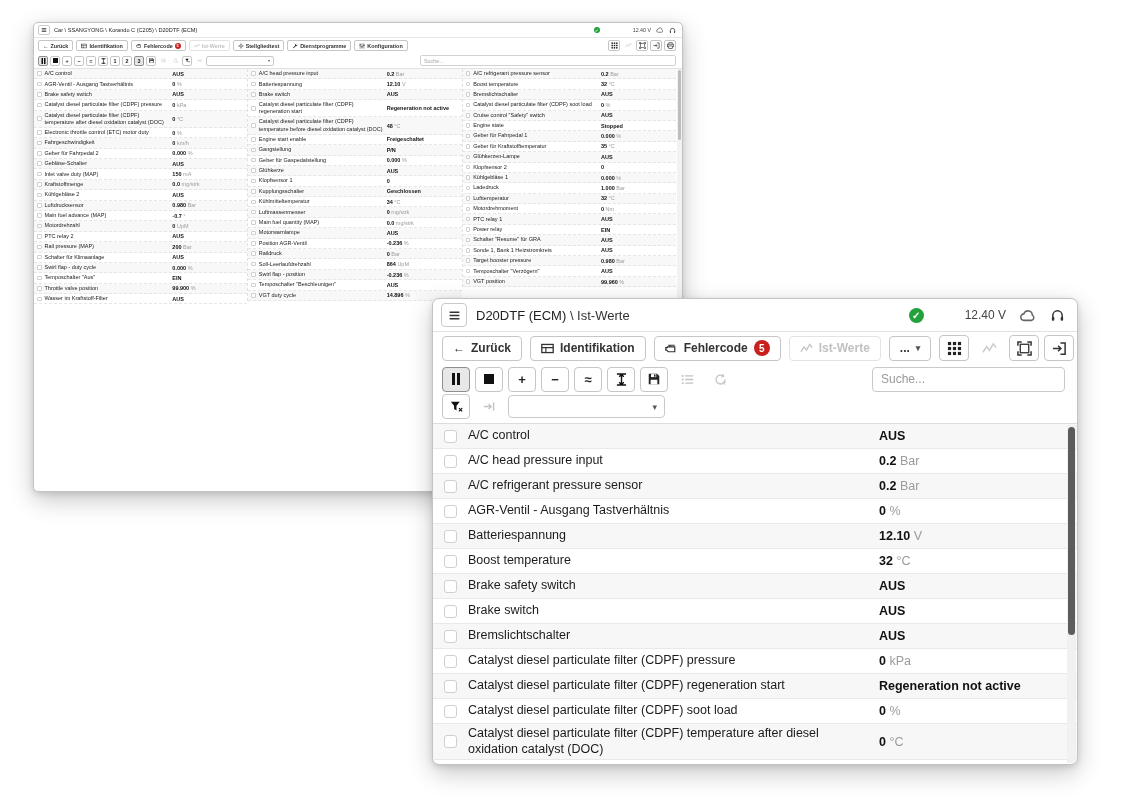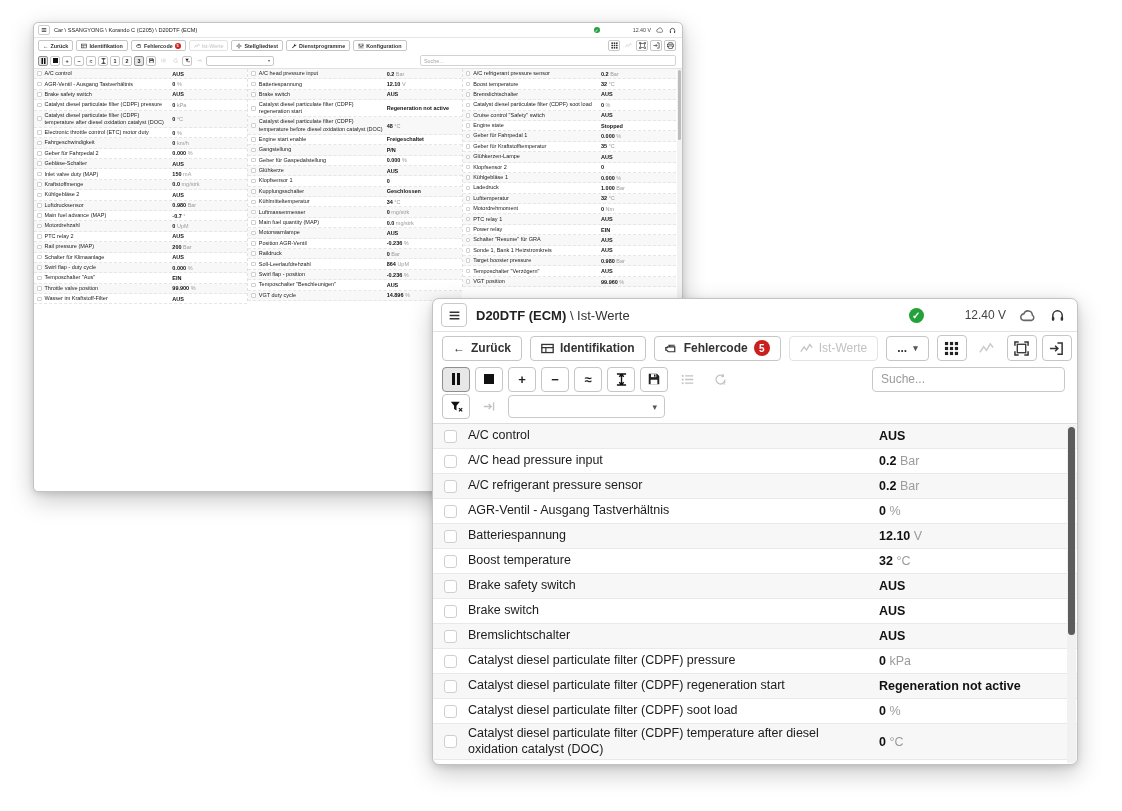--- a/index.html
+++ b/index.html
@@ -5,29 +5,29 @@
   * { margin:0; padding:0; box-sizing:border-box; }
   html,body { width:1122px; height:811px; background:#fff; font-family:"Liberation Sans", sans-serif; overflow:hidden; }
   .window { position:absolute; background:#fff; border:1px solid #c3c3c3; border-radius:7px;
             box-shadow:0 8px 24px rgba(0,0,0,.22), 0 2px 6px rgba(0,0,0,.12); overflow:hidden; }
 
   
   .fw { left:432px; top:298px; width:646px; height:467px; z-index:5; }
   .fw-titlebar { height:33px; display:flex; align-items:center; padding:0 12px 0 8px; border-bottom:1px solid #e2e2e2; }
   .fw-menu-btn { width:26px; height:24px; border:1px solid #c9c9c9; border-radius:4px; display:flex; align-items:center; justify-content:center; background:#fff; }
   .fw-title { margin-left:9px; font-size:13px; color:#222; white-space:nowrap; }
-  .fw-title b { font-weight:bold; }
+  .fw-title b { font-weight:normal; }
   .fw-title .rest { font-weight:normal; color:#333; }
   .fw-status { margin-left:auto; display:flex; align-items:center; gap:13px; }
   .check-circle { width:15px; height:15px; border-radius:50%; background:#23a13a; color:#fff; font-size:10px; font-weight:bold; display:flex; align-items:center; justify-content:center; }
   .voltage { font-size:12px; color:#444;margin-left:28px; }
   .fw-navbar { height:32px; display:flex; align-items:center; padding:0 12px 0 9px; gap:8px; }
   .btn { height:25px; display:inline-flex; align-items:center; gap:6px; padding:0 10px; background:#fff;
          border:1px solid #c6c6c6; border-radius:4px; font-size:12px; color:#333; font-weight:bold; white-space:nowrap; }
-  .btn.disabled { color:#c2c2c2; border-color:#e3e3e3; font-weight:normal; }
+  .btn.disabled { color:#c2c2c2; border-color:#e3e3e3; font-weight:bold; }
   .badge { width:16px; height:16px; border-radius:50%; background:#c9201d; color:#fff; font-size:10px; font-weight:bold; display:flex; align-items:center; justify-content:center; }
   .caret { font-size:9px; color:#555; }
   .fw-nav-right { margin-left:auto; display:flex; gap:5px; }
   .icon-btn { width:30px; height:26px; display:inline-flex; align-items:center; justify-content:center; background:#fff; border:1px solid #c6c6c6; border-radius:4px; }
   .icon-btn.flat { border-color:transparent; }
   .fw-controlbar { height:30px; display:flex; align-items:center; padding:0 12px 0 9px; gap:5px; }
   .sq-btn { width:28px; height:25px; display:inline-flex; align-items:center; justify-content:center; background:#fff; border:1px solid #c6c6c6; border-radius:4px; font-size:13px; font-weight:bold; color:#222; }
   .sq-btn.pressed { background:#e7e7e7; border-color:#8f8f8f; }
   .sq-btn.flat { border-color:transparent; }
   .search-input { margin-left:auto; width:193px; height:25px; border:1px solid #c9c9c9; border-radius:4px; padding:0 8px; font-size:12px; color:#333; font-family:"Liberation Sans",sans-serif; }

